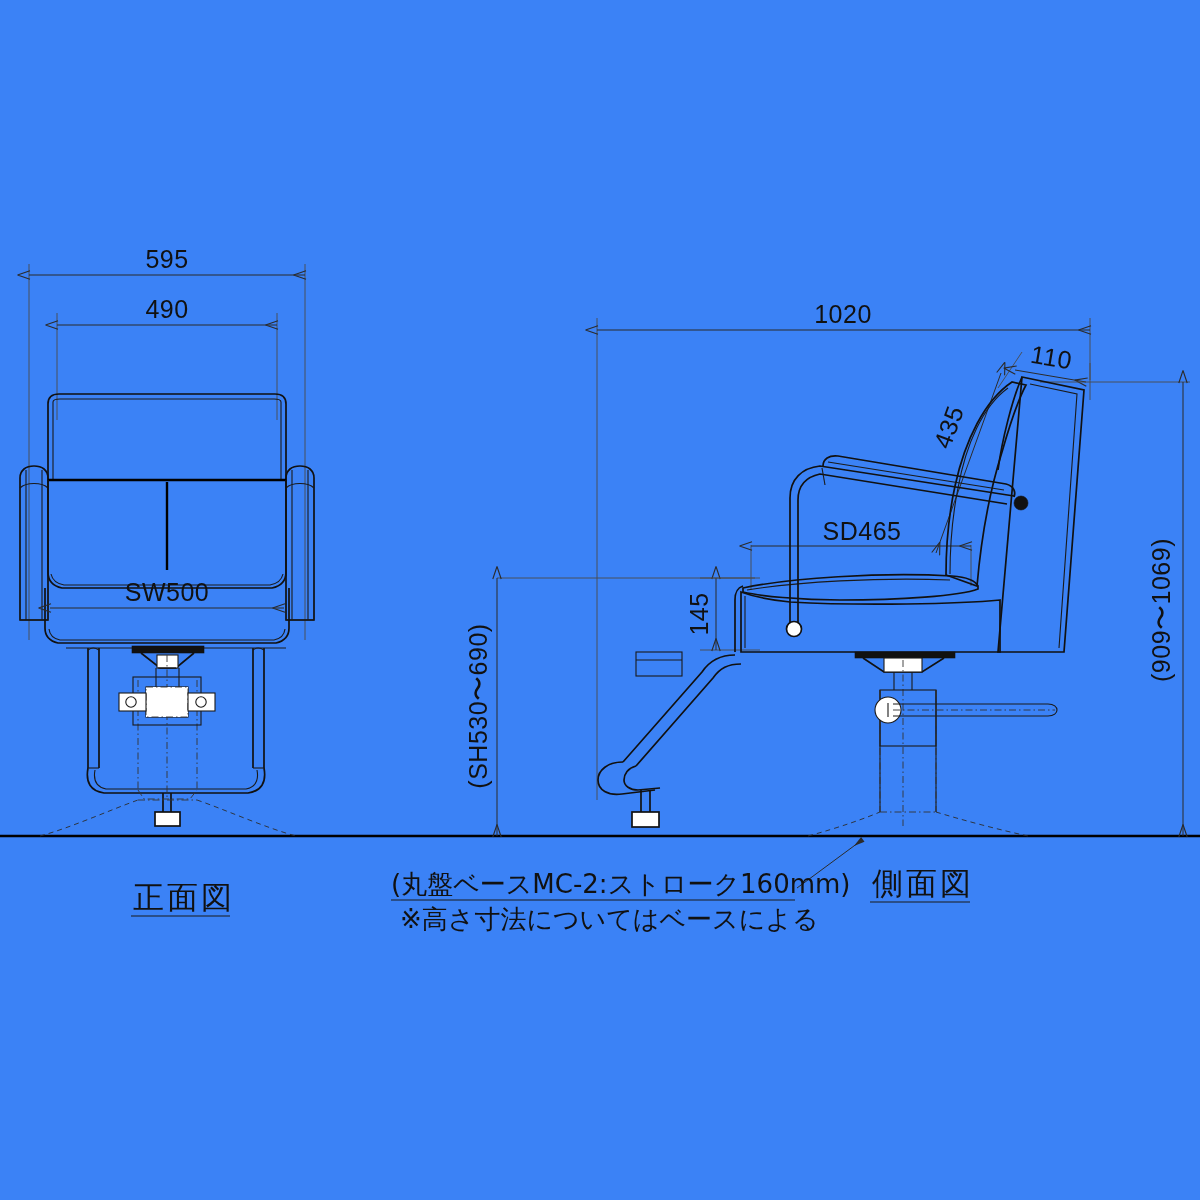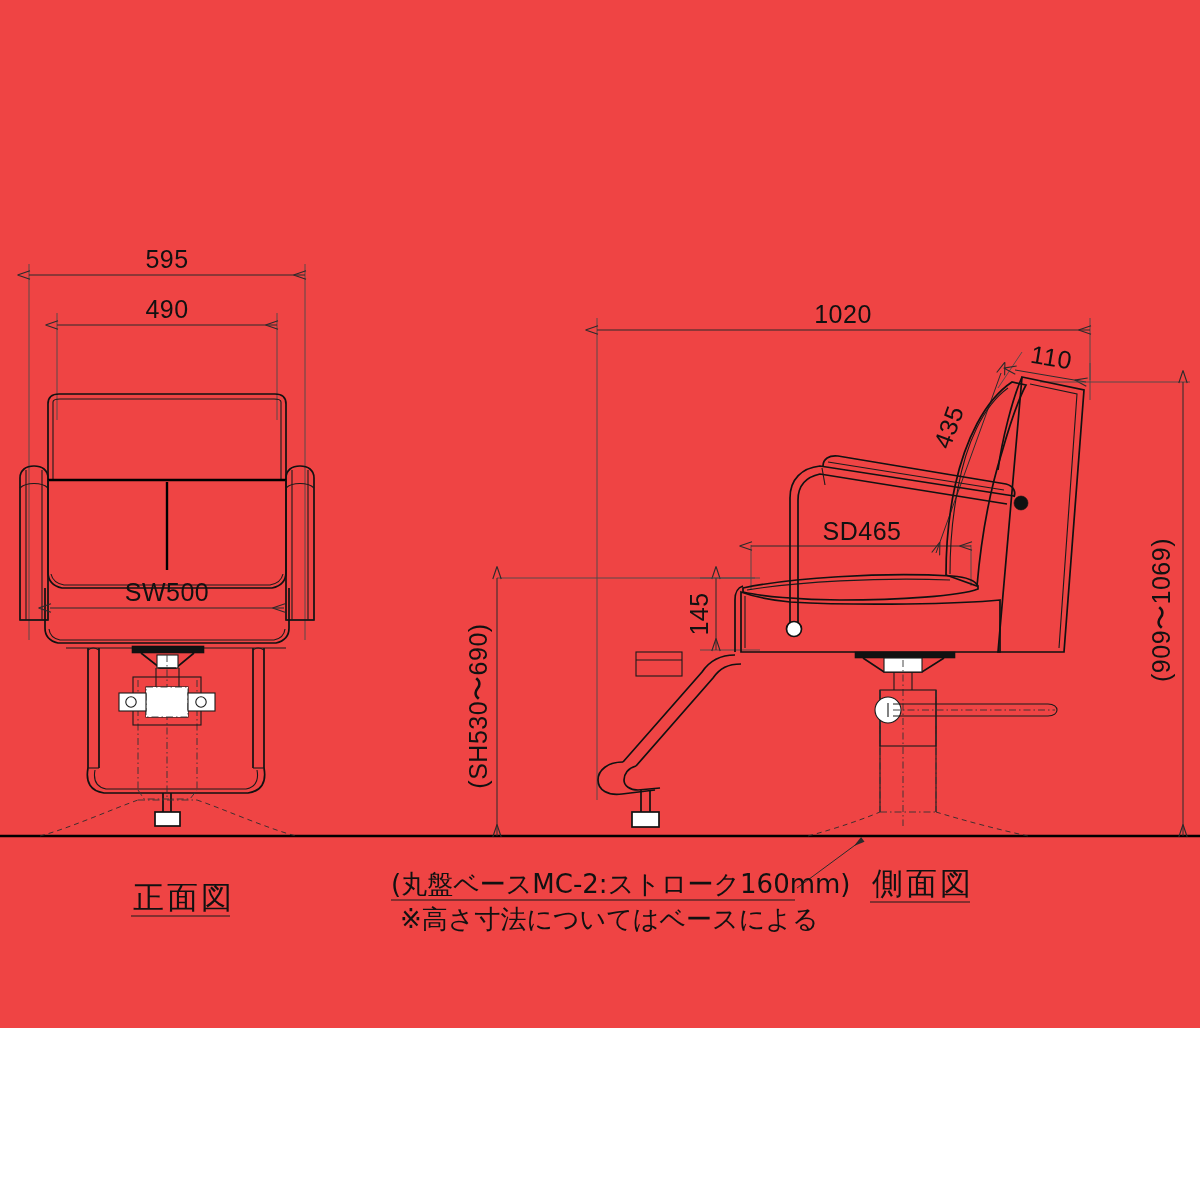--- a/index.html
+++ b/index.html
@@ -9,22 +9,22 @@
   }
   body {
     width: 1200px;
     height: 1200px;
     font-family: "Liberation Sans", sans-serif;
     overflow: hidden;
   }
   #sheet {
     position: relative;
     width: 1200px;
-    height: 1028px;
-    background: #ef4444;
+    height: 1200px;
+    background: #3b82f6;
     text-align: right;
   }
   svg#drawing {
     position: absolute;
     left: 0;
     top: 0;
     width: 1200px;
     height: 1200px;
     display: block;
   }

